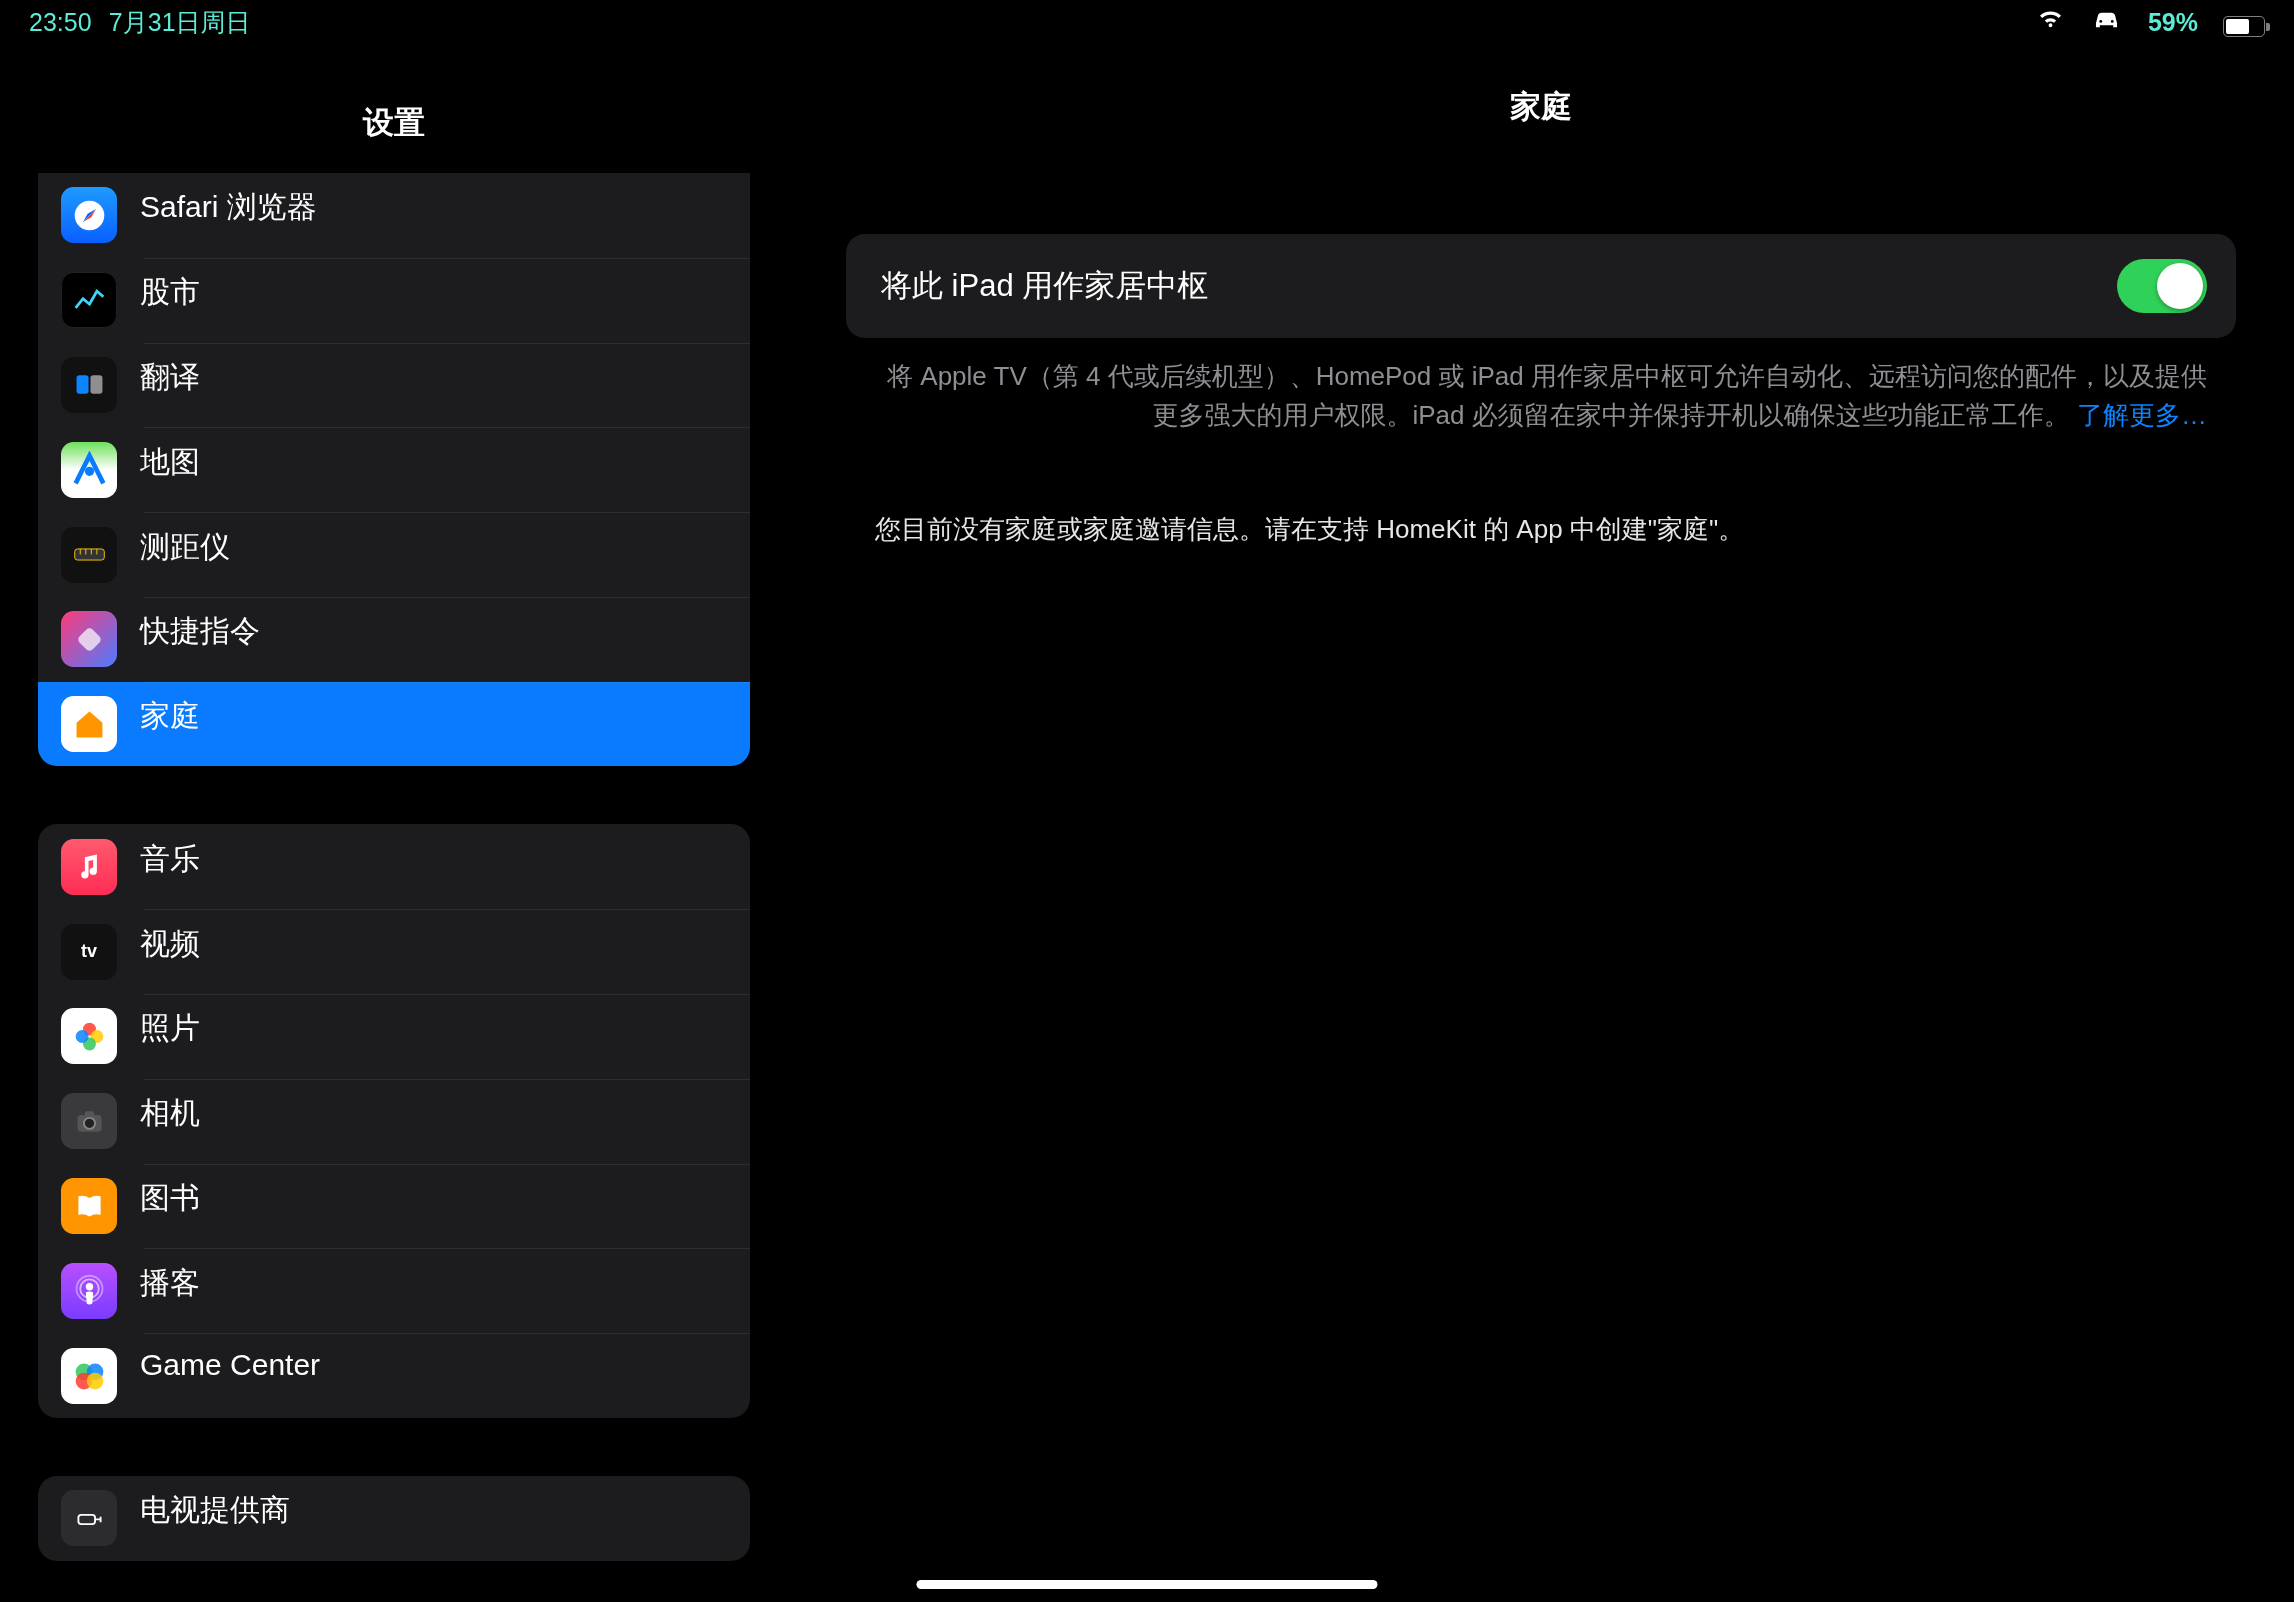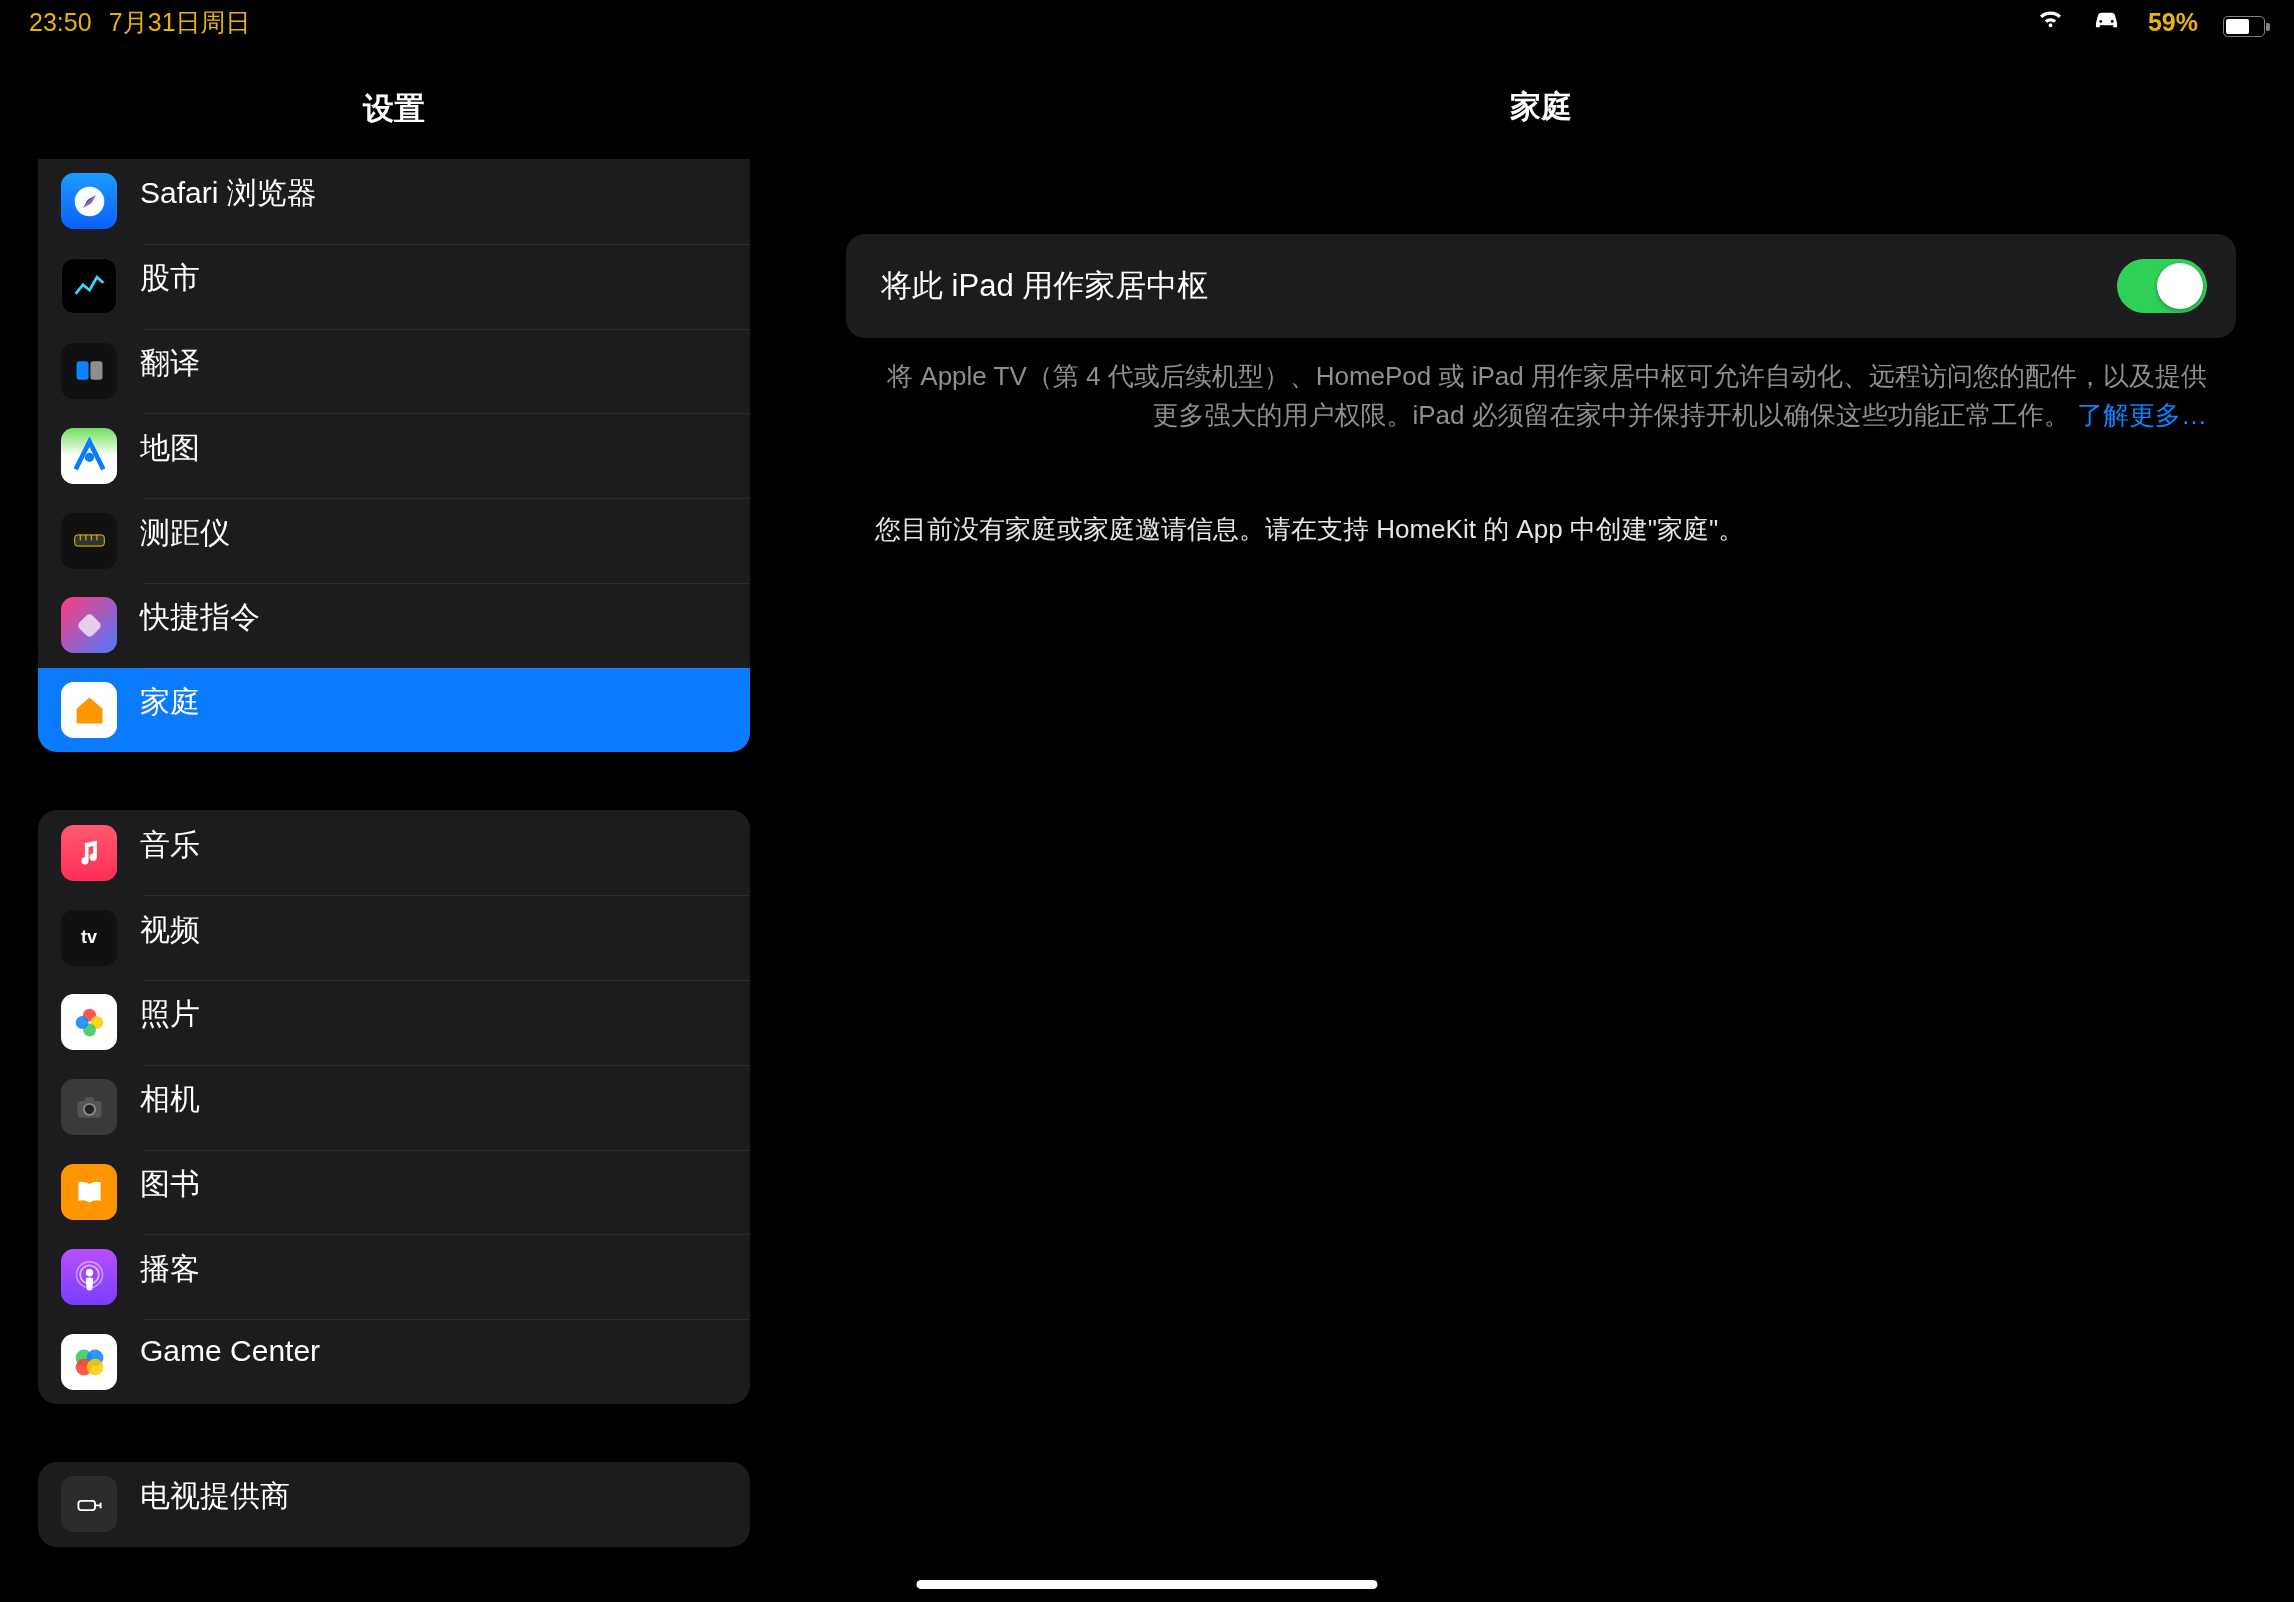--- a/index.html
+++ b/index.html
@@ -15,21 +15,21 @@
 .status-bar {
   position: absolute;
   top: 0; left: 0; right: 0;
   height: 38px;
   display: flex;
   justify-content: space-between;
   align-items: center;
   padding: 7.7px 29px 0 29px;
   font-size: 25px;
   font-weight: 500;
-  color: #eab308;
+  color: #5eead4;
 }
 .status-left { display: flex; gap: 17.3px; align-items: center; }
 .status-right { display: flex; gap: 25px; align-items: flex-end; font-weight: bold; }
 .battery-outline {
   width: 42px; height: 21px;
   border: 1.9px solid rgba(255,255,255,0.5);
   border-radius: 4.8px;
   position: relative;
   display: inline-block;
 }
@@ -53,21 +53,21 @@
 .app {
   position: absolute;
   top: 0; left: 0; right: 0; bottom: 0;
   display: flex;
 }
 .sidebar {
   width: 788px;
   background: #000;
   display: flex;
   flex-direction: column;
-  padding-top: 50px;
+  padding-top: 64px;
 }
 .sidebar-title {
   text-align: center;
   font-size: 31px;
   font-weight: 600;
   padding: 38px 0 29px 0;
 }
 .sidebar-scroll {
   overflow-y: hidden;
   padding: 0 38px 38px 38px;

